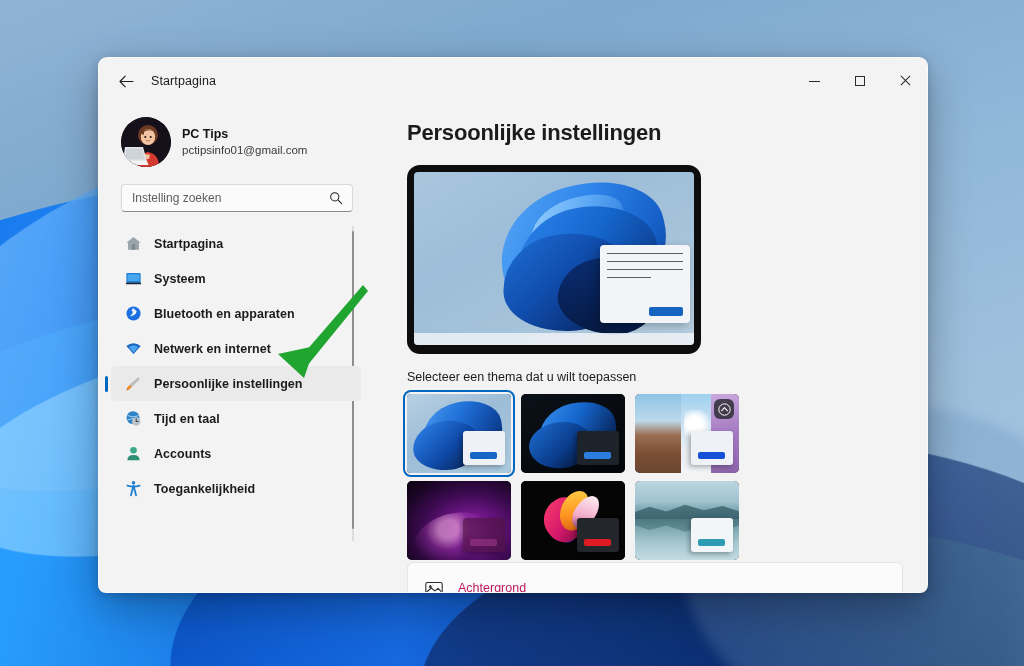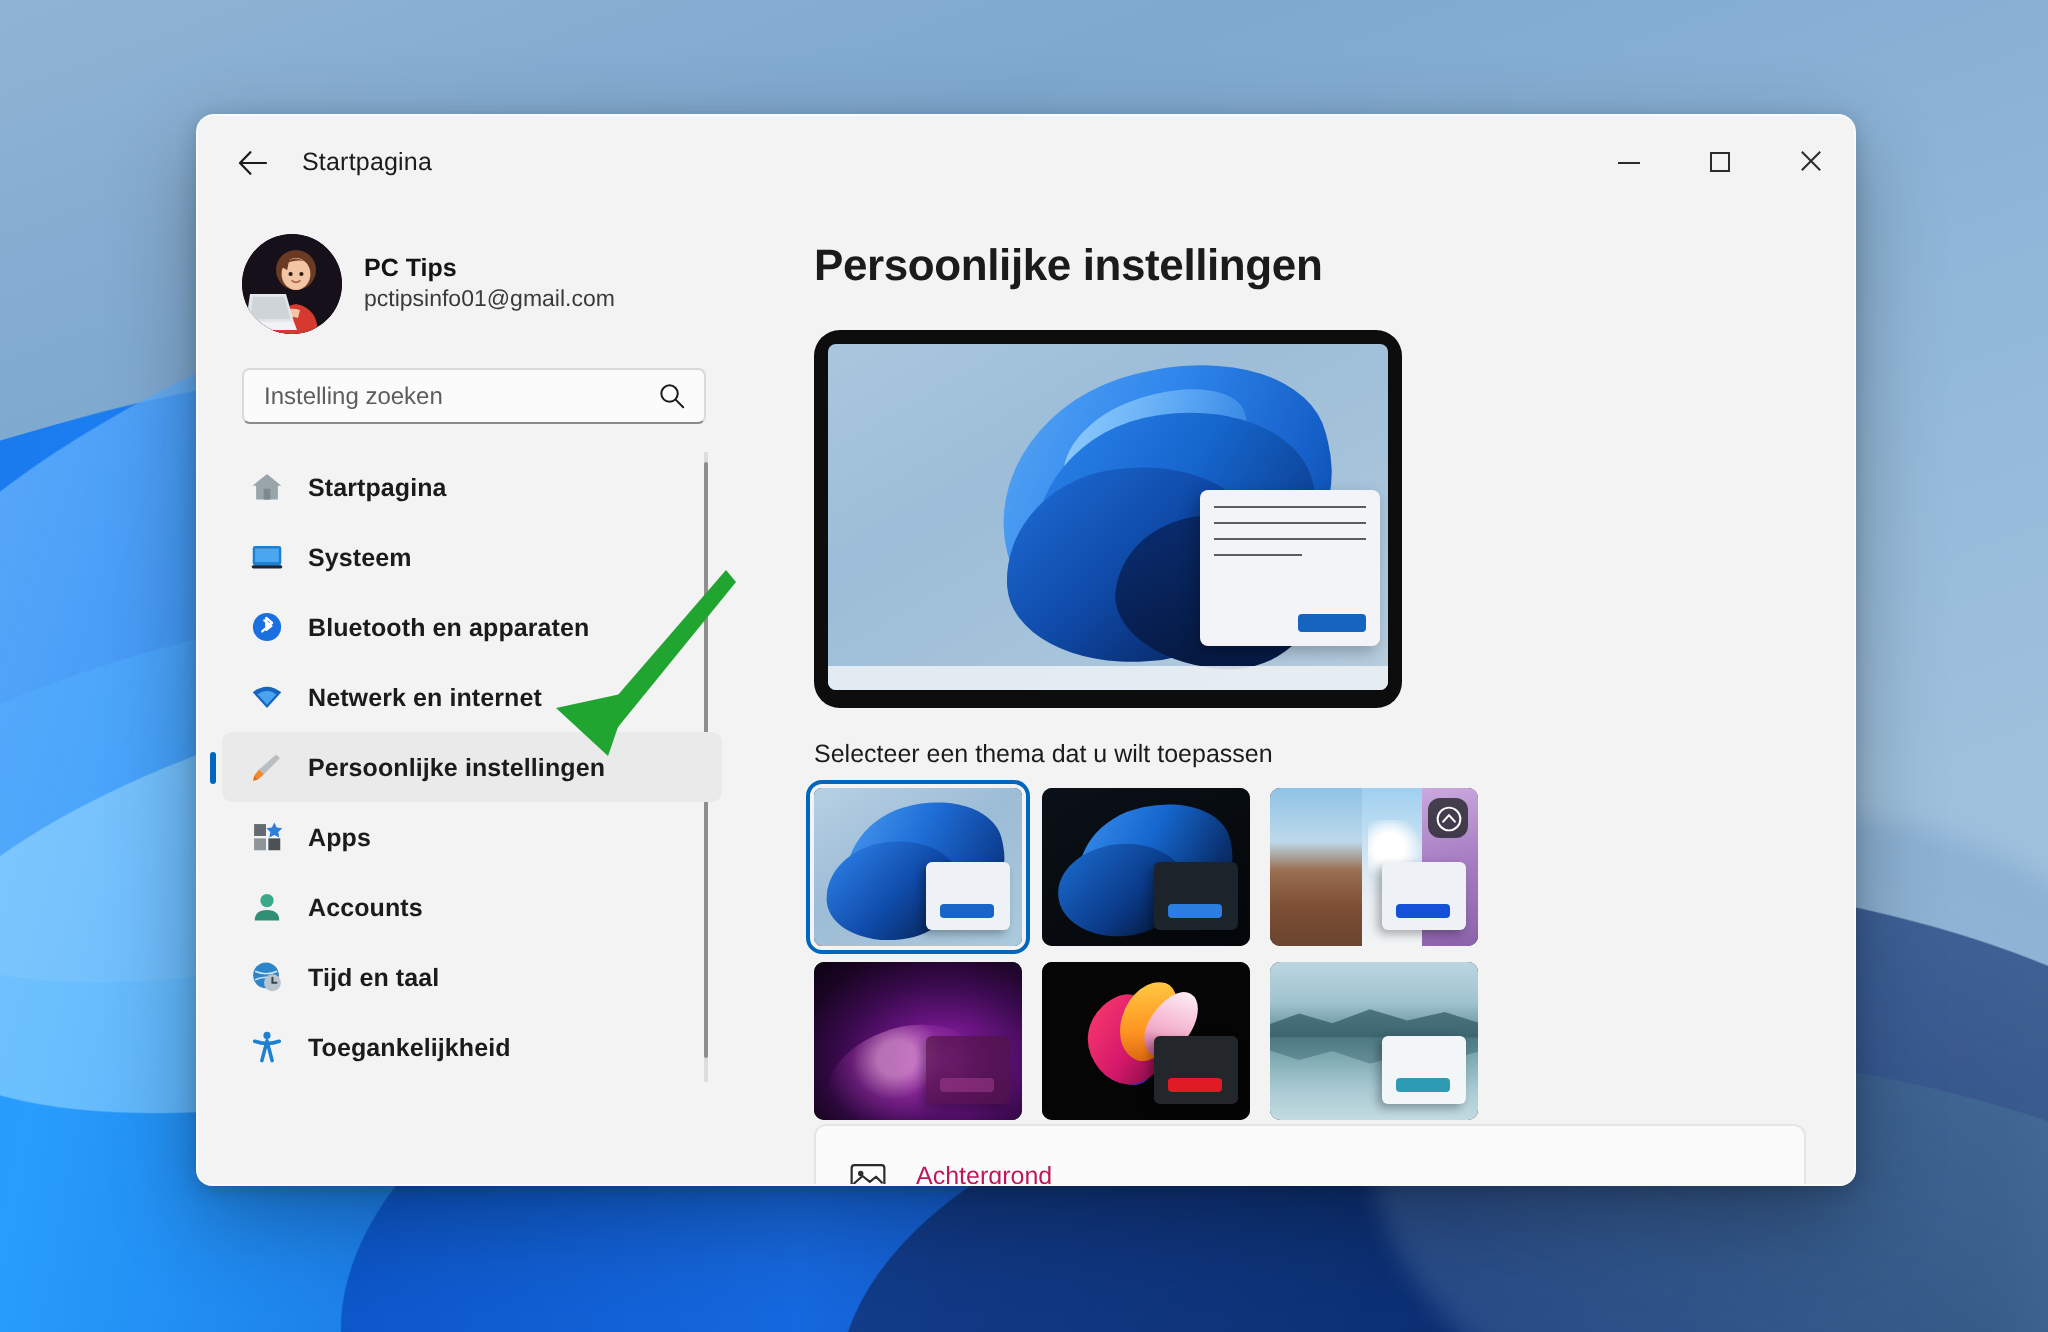--- a/index.html
+++ b/index.html
@@ -582,52 +582,41 @@
             <span class="nav-icon">
               <svg width="17" height="17" viewBox="0 0 20 20">
                 <path d="M15.4 2.6 L17.6 4.8 L8.2 14.2 L5.4 11.4Z" fill="#b9bec2"></path>
                 <path d="M5.4 11.4 L8.2 14.2 L4.9 17.2 L2.6 14.9Z" fill="#f08a2b"></path>
                 <path d="M2.6 14.9 L4.9 17.2 L1.8 18.2Z" fill="#d96f14"></path>
               </svg>
             </span>
             <span class="nav-label">Persoonlijke instellingen</span>
           </div>
 
-          <div class="nav-item">
-            <span class="nav-icon">
-              <svg width="17" height="17" viewBox="0 0 20 20">
-                <rect x="2.4" y="2.4" width="7" height="7" fill="#636b71"></rect>
-                <rect x="2.4" y="10.8" width="7" height="7" fill="#8d959b"></rect>
-                <rect x="10.8" y="10.8" width="7" height="7" fill="#4a5157"></rect>
-                <path d="M14.3 1.4 l1.45 2.95 l3.25 .47 l-2.35 2.3 l.55 3.24 l-2.9 -1.53 l-2.9 1.53 l.55 -3.24 l-2.35 -2.3 l3.25 -.47Z" fill="#2f7fd6"></path>
-              </svg>
-            </span>
-            <span class="nav-label">Apps</span>
-          </div>
-
-          <div class="nav-item">
-            <span class="nav-icon">
-              <svg width="17" height="17" viewBox="0 0 20 20">
-                <circle cx="10" cy="6.2" r="3.9" fill="#3aa98a"></circle>
-                <path d="M2.8 18 q0 -6.2 7.2 -6.2 q7.2 0 7.2 6.2Z" fill="#2f8f74"></path>
-              </svg>
-            </span>
-            <span class="nav-label">Accounts</span>
-          </div>
 
           <div class="nav-item">
             <span class="nav-icon">
               <svg width="17" height="17" viewBox="0 0 20 20">
                 <circle cx="9.4" cy="9" r="7.6" fill="#2e84c9"></circle>
                 <path d="M3 6.6 q6.4 3 13 0 M3 11.6 q6.4 -3 13 0" stroke="#cfe6f7" stroke-width=".9" fill="none"></path>
                 <circle cx="13.2" cy="13.4" r="5" fill="#b9c4cc"></circle>
                 <path d="M13.2 10.4 V13.4 H15.6" stroke="#3a4349" stroke-width="1.2" fill="none" stroke-linecap="round"></path>
               </svg>
             </span>
             <span class="nav-label">Tijd en taal</span>
+          </div>
+
+          <div class="nav-item">
+            <span class="nav-icon">
+              <svg width="17" height="17" viewBox="0 0 20 20">
+                <circle cx="10" cy="6.2" r="3.9" fill="#3aa98a"></circle>
+                <path d="M2.8 18 q0 -6.2 7.2 -6.2 q7.2 0 7.2 6.2Z" fill="#2f8f74"></path>
+              </svg>
+            </span>
+            <span class="nav-label">Accounts</span>
           </div>
 
 
           <div class="nav-item">
             <span class="nav-icon">
               <svg width="17" height="17" viewBox="0 0 20 20">
                 <circle cx="10" cy="3.2" r="2.1" fill="#1f7fd0"></circle>
                 <path d="M2.8 6.6 q7.2 2.6 14.4 0" stroke="#1f7fd0" stroke-width="2.1" fill="none" stroke-linecap="round"></path>
                 <path d="M10 6.4 L7 18 M10 6.4 L13 18" stroke="#1f7fd0" stroke-width="2.1" fill="none" stroke-linecap="round"></path>
               </svg>

